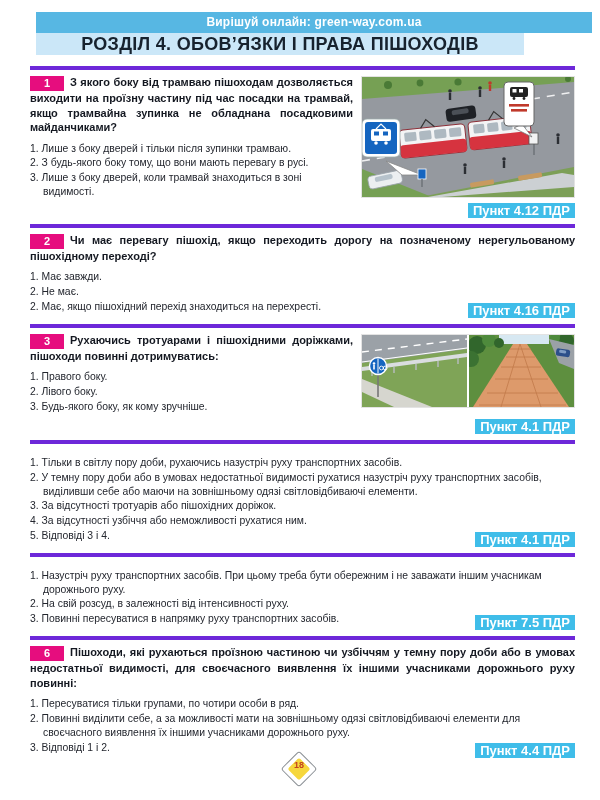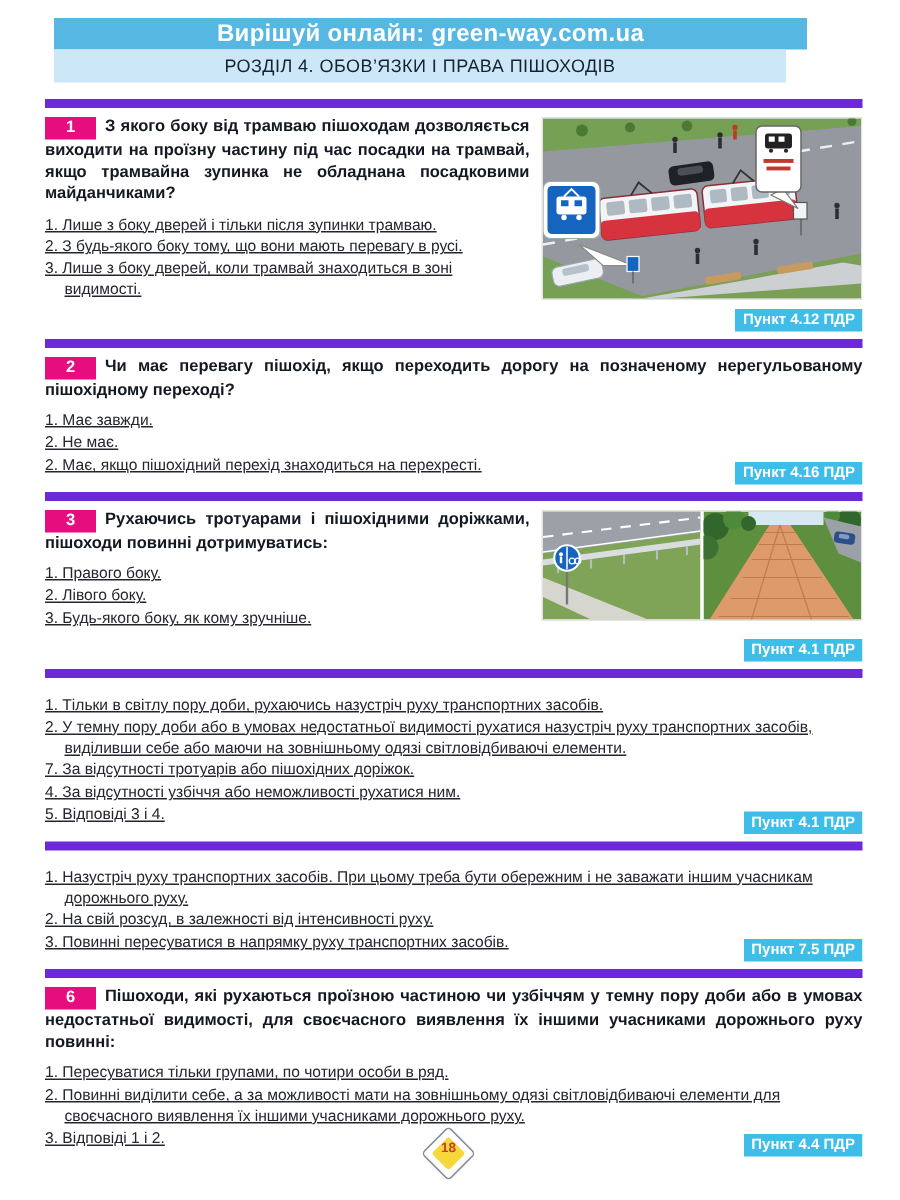--- a/index.html
+++ b/index.html
@@ -3,52 +3,52 @@
 <meta charset="utf-8">
 <style>
   * { box-sizing: border-box; margin: 0; padding: 0; }
   html,body { background:#ffffff; }
   body {
     width:600px; height:800px; margin:0 auto; position:relative;
     font-family:"Liberation Sans","DejaVu Sans",sans-serif;
     -webkit-font-smoothing:antialiased;
   }
   .banner {
-    position:absolute; left:36px; top:12px; width:502px; height:21px;
-    background:#57b7e3; color:#ffffff; font-weight:bold; font-size:16px;
+    position:absolute; left:36px; top:12px; width:556px; height:21px;
+    background:#57b7e3; color:#ffffff; font-weight:bold; font-size:12px;
     text-align:center; line-height:21px; letter-spacing:.2px;
   }
   .section-bar {
     position:absolute; left:36px; top:33px; width:488px; height:22px;
-    background:#cbe7f8; color:#17222e; font-weight:normal; font-size:12px;
+    background:#cbe7f8; color:#17222e; font-weight:bold; font-size:18px;
     text-align:center; line-height:22px; letter-spacing:.3px;
   }
   .content { position:absolute; left:30px; top:66px; width:545px; }
 
-  .qblock { border-top:6px solid #6d28d9; padding:5px 0 5px; overflow:hidden; clear:both; }
+  .qblock { border-top:4px solid #6d28d9; padding:5px 0 5px; overflow:hidden; clear:both; }
 
   .qimg { float:right; margin:1px 0 2px 8px; border:1px solid #e3e3e3; background:#fff; font-size:0; }
   .qimg svg { display:block; }
   .img-pair { display:flex; gap:2px; }
 
   .qhead { font-weight:bold; color:#141821; font-size:11px; line-height:1.32; text-align:justify; }
   .qnum {
     display:inline-block; background:#e60d7e; color:#ffffff; width:34px; height:15px;
     line-height:15px; text-align:center; font-size:11px; font-weight:bold;
     margin-right:6px; vertical-align:-1px;
   }
-  .answers { list-style:none; margin-top:7px; font-size:10.4px; color:#23262e; line-height:1.33;text-decoration:underline; }
+  .answers { list-style:none; margin-top:7px; font-size:10.4px; color:#23262e; line-height:1.33; }
   .answers li { padding-left:13px; text-indent:-13px; margin-bottom:1px; }
 
   .refrow { text-align:right; margin-top:2px; }
   .refrow.ref-inline { margin-top:-14px; }
   .refrow.ref-clear { clear:both; margin-top:3px; }
   .refbadge {
     display:inline-block; background:#3fbde9; color:#ffffff; font-weight:bold;
-    font-size:10px; line-height:13px; padding:1px 5px;
+    font-size:13px; line-height:13px; padding:1px 5px;
   }
 
   .page-sign { position:absolute; left:282px; top:752px; width:34px; height:34px; }
   .diamond-outer {
     position:absolute; left:4px; top:4px; width:26px; height:26px;
     background:#ffffff; border:1.5px solid #8a8f94; border-radius:3px;
     transform:rotate(45deg);
   }
   .diamond-inner { position:absolute; left:4px; top:4px; right:4px; bottom:4px; background:#f6d73c; border-radius:2px; }
   .diamond-num {
@@ -256,21 +256,21 @@
       <li>2. Лівого боку.</li>
       <li>3. Будь-якого боку, як кому зручніше.</li>
     </ul>
     <div class="refrow ref-clear"><span class="refbadge">Пункт 4.1 ПДР</span></div>
   </div>
 
   <div class="qblock">
     <ul class="answers">
       <li>1. Тільки в світлу пору доби, рухаючись назустріч руху транспортних засобів.</li>
       <li>2. У темну пору доби або в умовах недостатньої видимості рухатися назустріч руху транспортних засобів, виділивши себе або маючи на зовнішньому одязі світловідбиваючі елементи.</li>
-      <li>7. За відсутності тротуарів або пішохідних доріжок.</li>
+      <li>3. За відсутності тротуарів або пішохідних доріжок.</li>
       <li>4. За відсутності узбіччя або неможливості рухатися ним.</li>
       <li>5. Відповіді 3 і 4.</li>
     </ul>
     <div class="refrow ref-inline"><span class="refbadge">Пункт 4.1 ПДР</span></div>
   </div>
 
   <div class="qblock">
     <ul class="answers">
       <li>1. Назустріч руху транспортних засобів. При цьому треба бути обережним і не заважати іншим учасникам дорожнього руху.</li>
       <li>2. На свій розсуд, в залежності від інтенсивності руху.</li>

